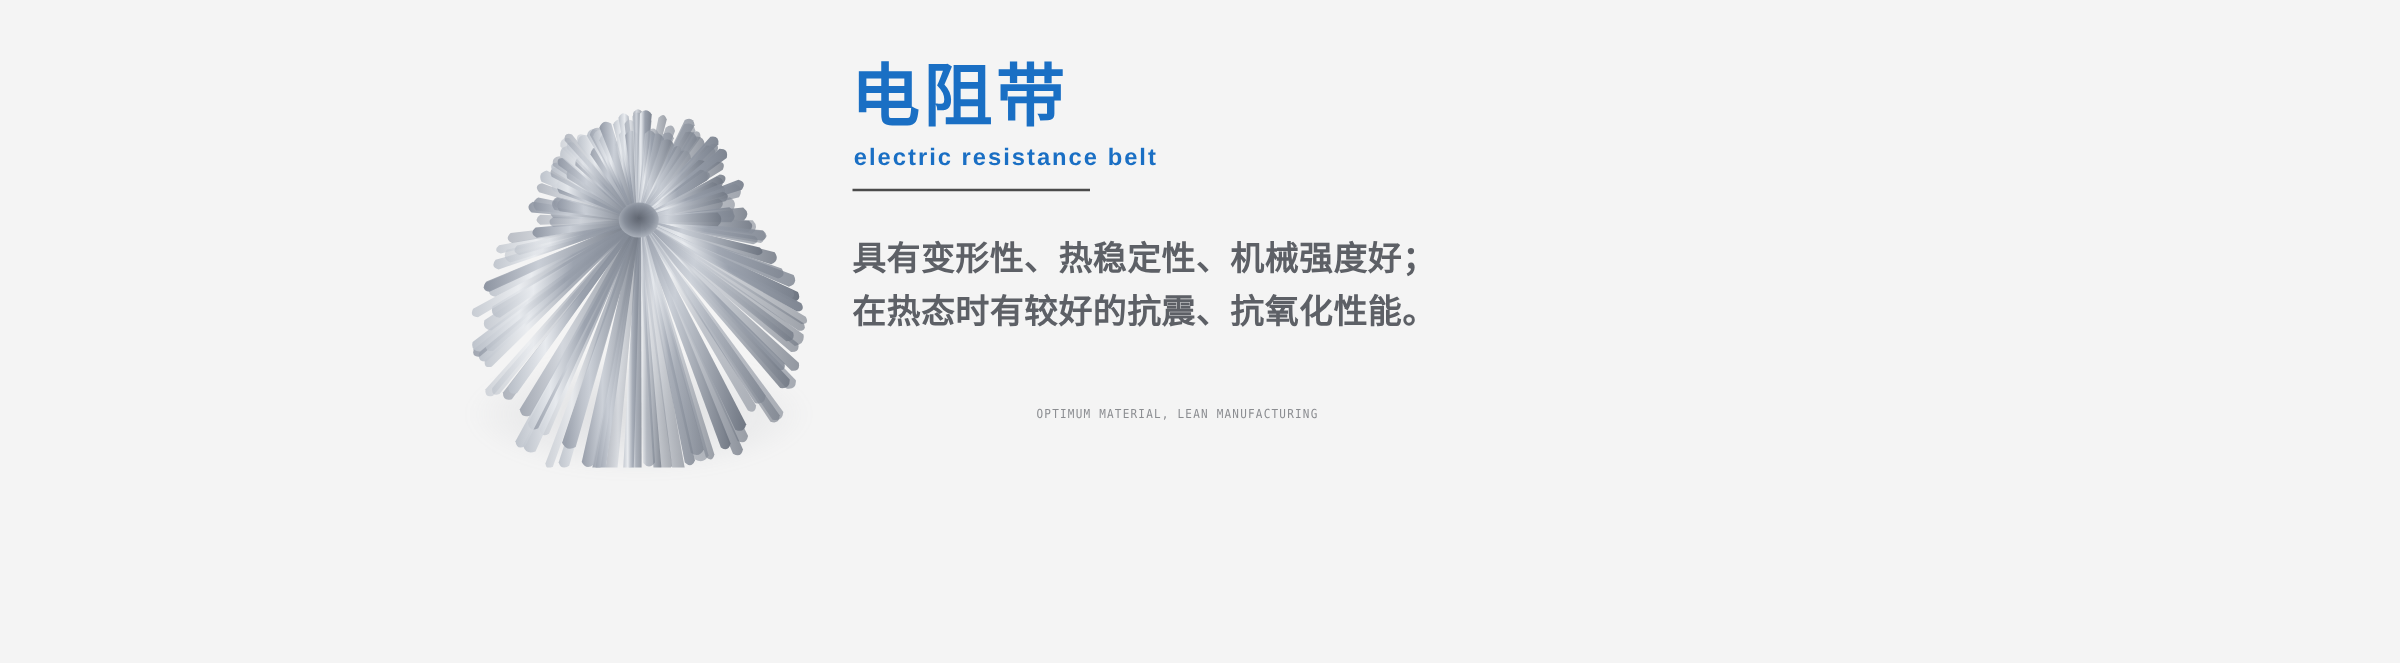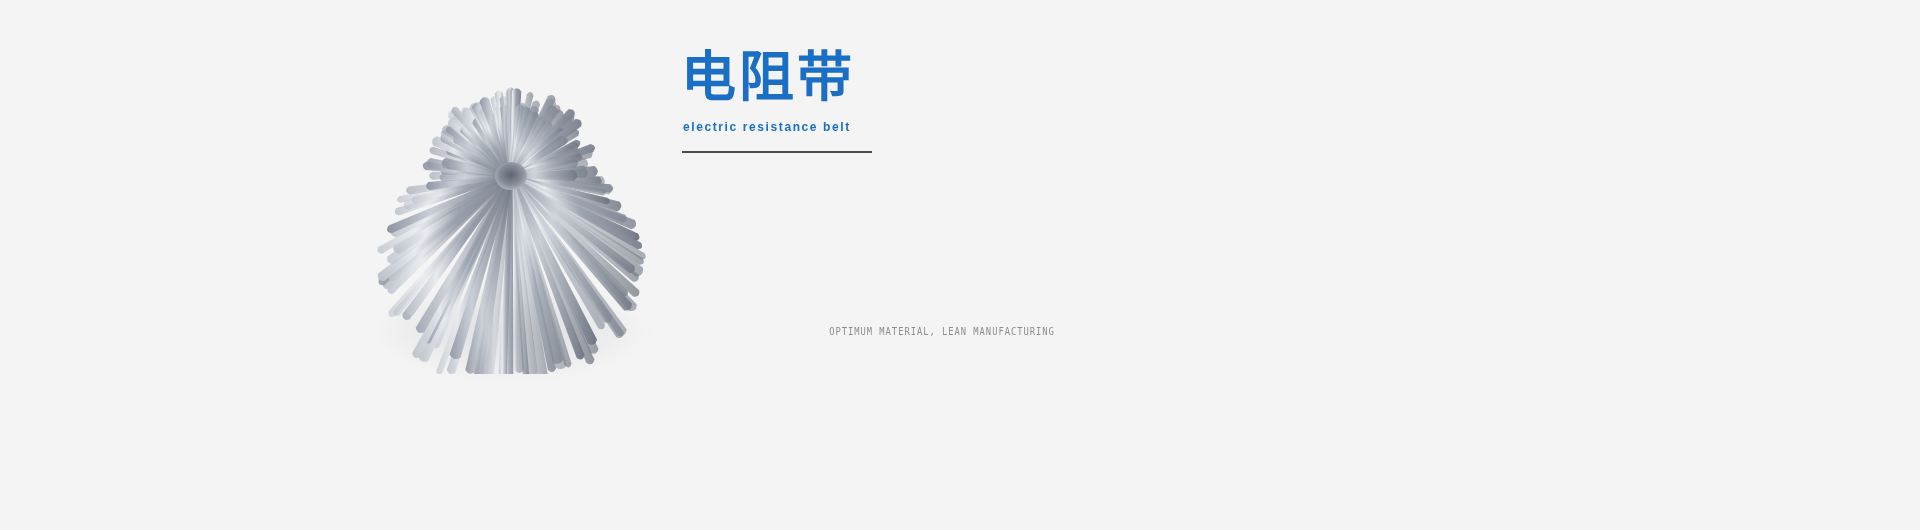--- a/index.html
+++ b/index.html
@@ -77,21 +77,21 @@
     letter-spacing: 3px;
     color: #1a6fc4;
     white-space: nowrap;
   }
 
   .title-en {
     position: absolute;
     left: 2px;
     top: 117px;
     margin: 0;
-    font-size: 12px;
+    font-size: 19px;
     line-height: 20px;
     font-weight: 700;
     letter-spacing: 1.6px;
     color: #1a6fc4;
     white-space: nowrap;
   }
 
   .rule {
     position: absolute;
     left: 1px;
@@ -332,20 +332,22 @@
 
   <div class="content">
 
     <h1 class="title-cn">电阻带</h1>
 
     <p class="title-en">electric resistance belt</p>
 
     <div class="rule"></div>
 
     <div class="desc">
+      <p class="desc-line">具有变形性、热稳定性、机械强度好；</p>
+      <p class="desc-line">在热态时有较好的抗震、抗氧化性能。</p>
     </div>
 
     <div class="slogan">
       <p class="slogan-en">OPTIMUM MATERIAL, LEAN MANUFACTURING</p>
     </div>
 
   </div>
 </div>
 
 </body></html>

